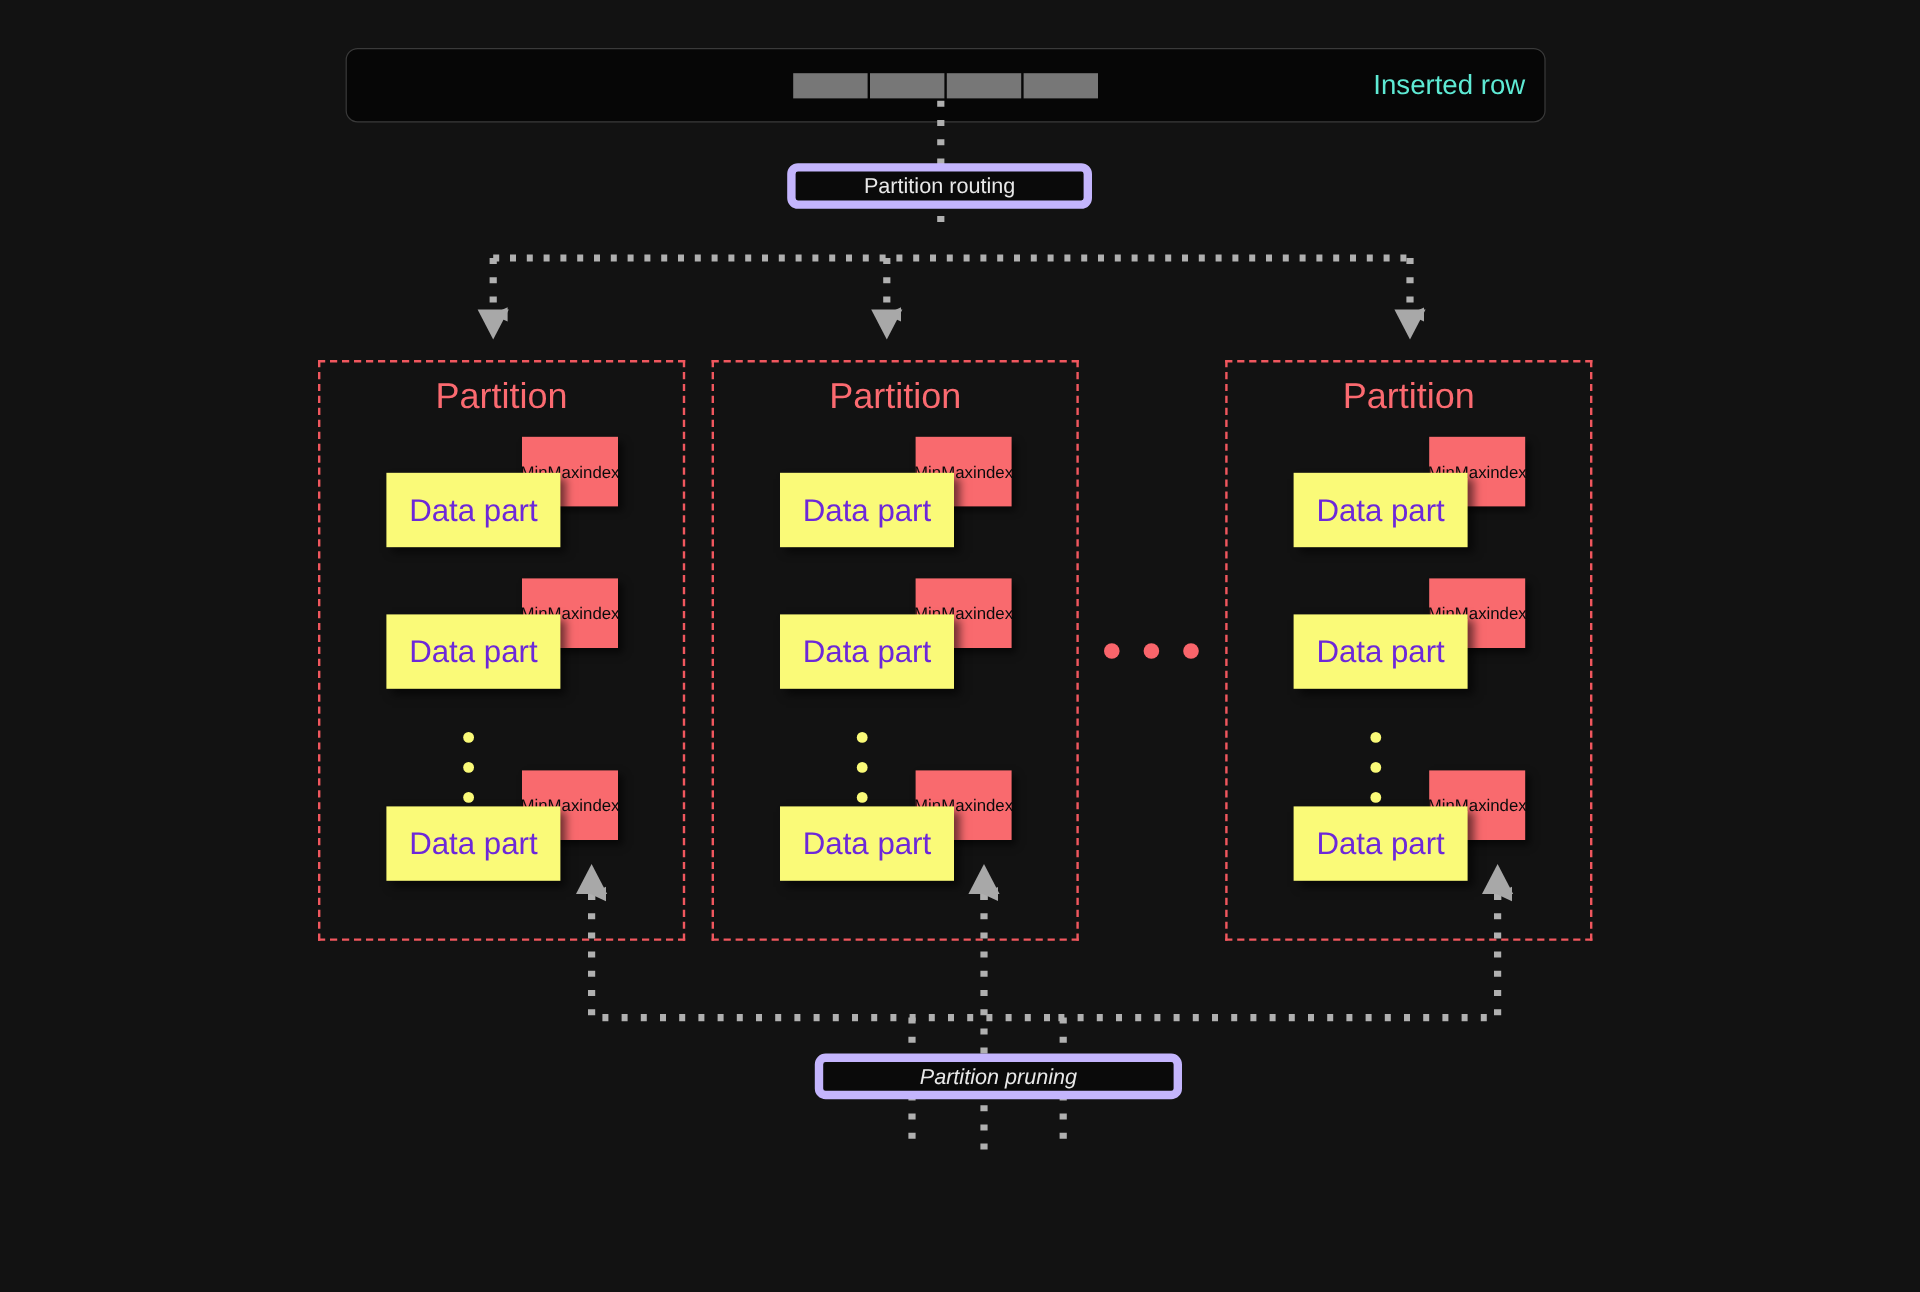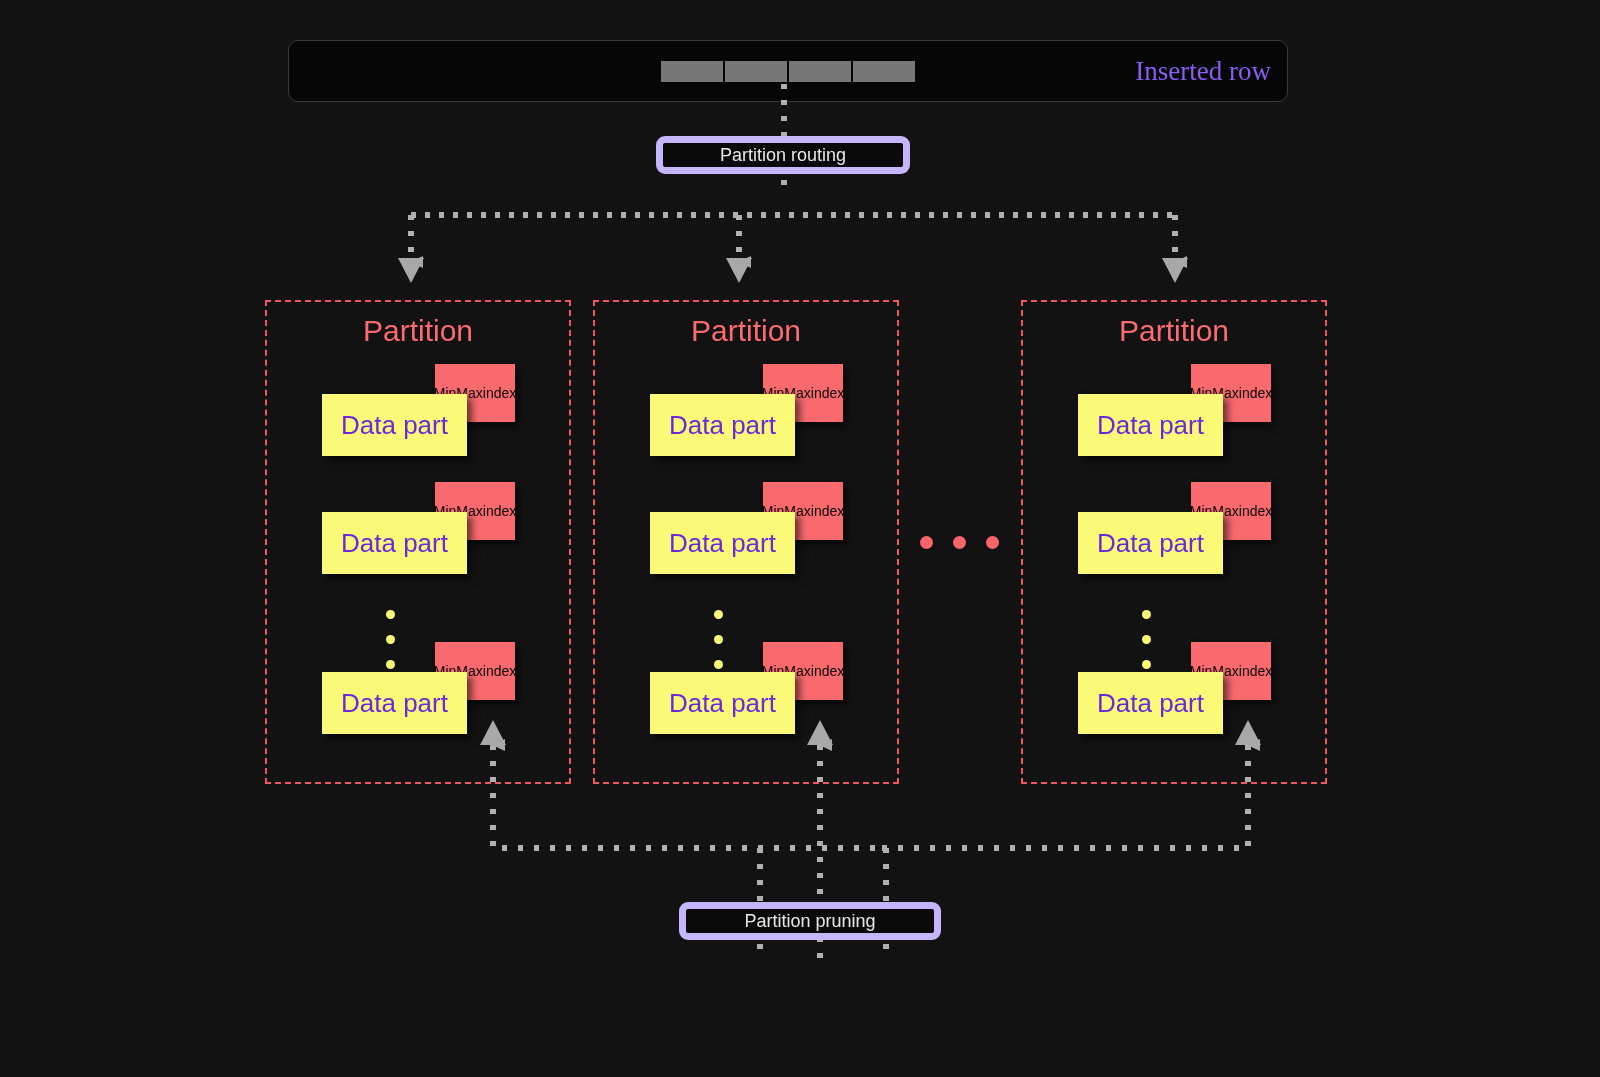--- a/index.html
+++ b/index.html
@@ -11,36 +11,36 @@
   #stage{position:absolute;inset:0;}
 
   
   .darkbar{
     position:absolute;background:#060606;border:1px solid #3a3a3a;
     border-radius:10px;box-sizing:border-box;
   }
   #inserted-row-bar{left:288px;top:40px;width:1000px;height:62px;}
   #inserted-row-label{
     position:absolute;right:16px;top:50%;transform:translateY(-50%);
-    color:#8b5cf6;font-size:27px;white-space:nowrap;font-family:Liberation Serif, serif;
+    color:#5eead4;font-size:23px;white-space:nowrap;
   }
   #row-cells{
     position:absolute;left:372px;top:20px;display:flex;gap:2px;
   }
   .row-cell{width:62px;height:21px;background:#777777;}
 
   
   .pill{
     position:absolute;background:#0a0a0a;border:7px solid #c4b5fd;
     border-radius:9px;box-sizing:border-box;
     display:flex;align-items:center;justify-content:center;
     color:#e8e8e8;font-size:18px;white-space:nowrap;z-index:6;
   }
   #partition-routing-box{left:656px;top:136px;width:254px;height:38px;}
-  #partition-pruning-box{left:679px;top:902px;width:262px;height:38px;}
+  #partition-pruning-box{left:679px;top:878px;width:306px;height:38px;font-style:italic;}
 
   
   #query-bar{left:288px;top:955px;width:1000px;height:62px;}
   #query-text{
     position:absolute;left:36px;top:50%;transform:translateY(-50%);
     font-family:"Liberation Mono","DejaVu Sans Mono",monospace;
     font-size:25px;color:#f2f2f2;white-space:pre;letter-spacing:0px;
   }
   #query-text .kw{color:#f96a6e;}
   #query-label{

